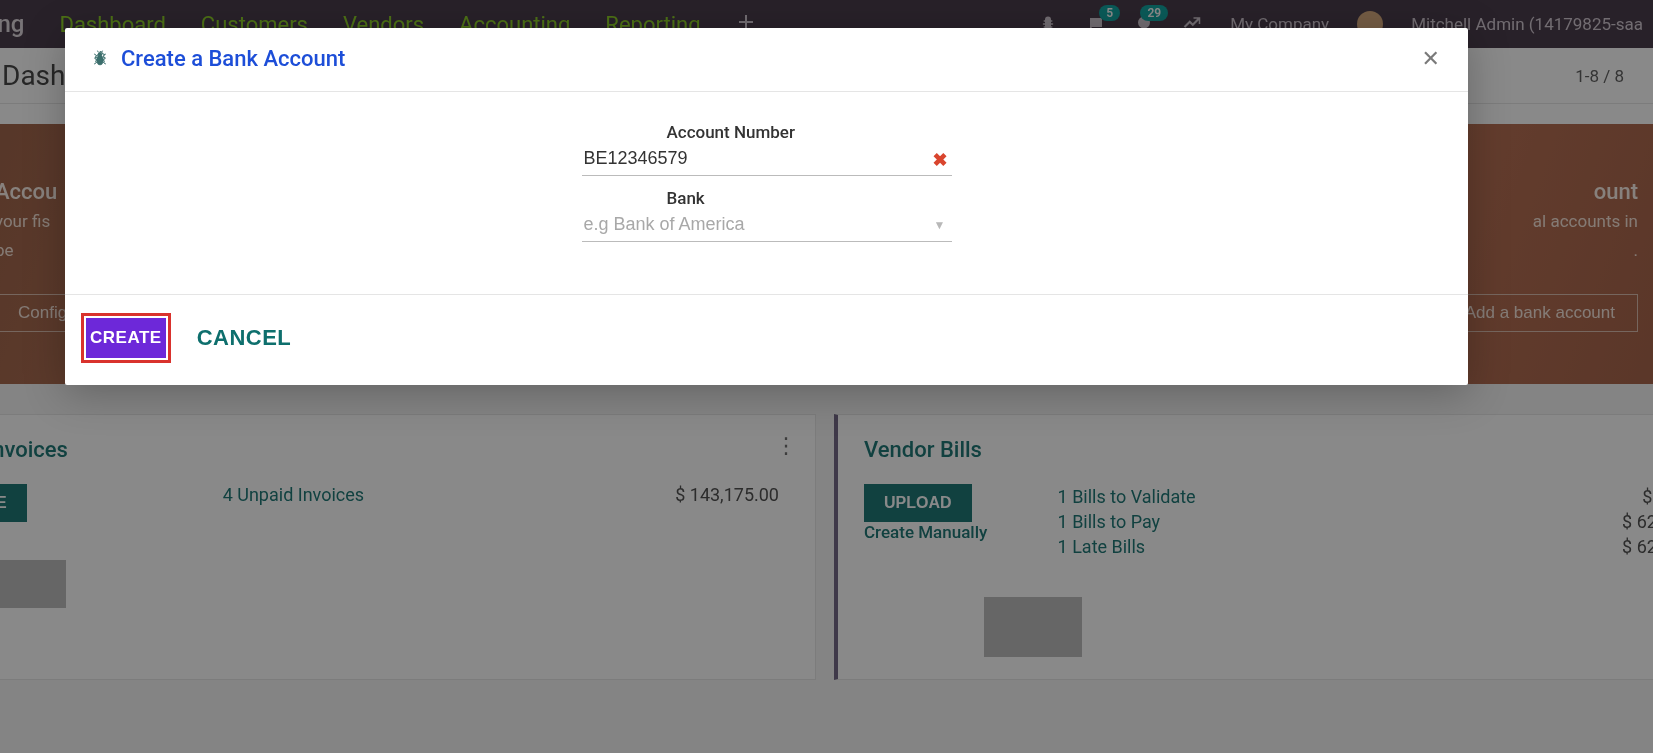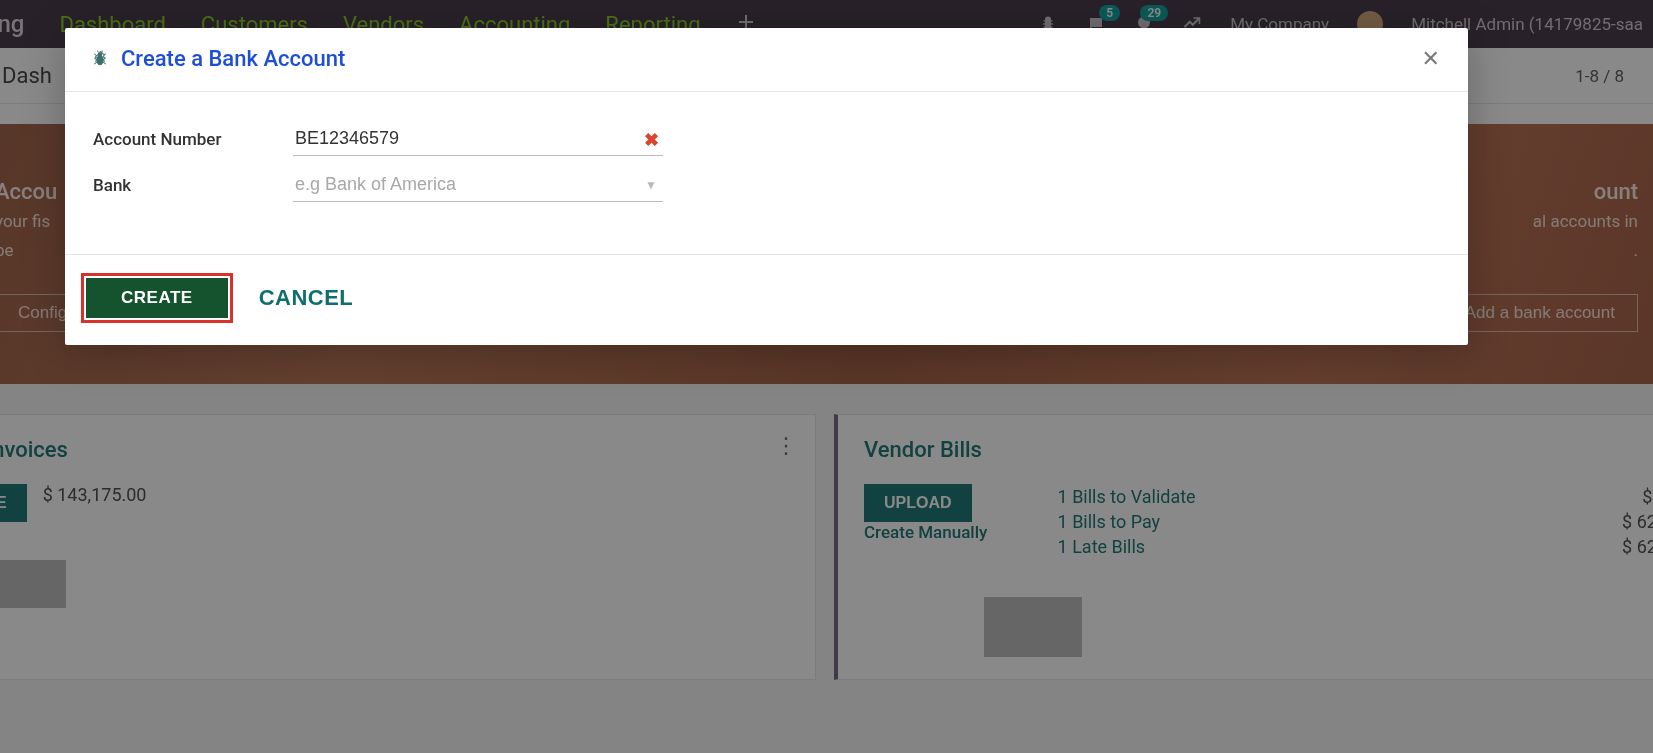--- a/index.html
+++ b/index.html
@@ -54,21 +54,21 @@
     
     
     .secondbar {
       height: 56px;
       background:#fff;
       border-bottom:1px solid #e5e5e5;
       display:flex;
       align-items:center;
       padding: 0 24px 0 12px;
     }
-    .secondbar-title { font-size:22px; color:#3a3a3a; margin-left:-10px; }
+    .secondbar-title { font-size:28px; color:#3a3a3a; margin-left:-10px; }
     .secondbar-right { margin-left:auto; display:flex; align-items:center; }
     .pagination-text { font-size:17px; color:#555; padding-right:5px; }
     
     
     .hero-band {
       height: 260px;
       background: linear-gradient(110deg, #9a5a3e 0%, #b76d4c 25%, #a0583a 55%, #b8694a 80%, #a25a3e 100%);
       position: relative;
       display: flex;
       padding: 55px 0 0 0;
@@ -186,20 +186,21 @@
       padding-right:4px;
     }
     .modal-body {
       padding: 30px 28px 40px 28px;
       border-bottom:1px solid #e5e5e5;
     }
     .form-row {
       display:flex;
       align-items:center;
       margin-bottom:12px;
+      flex-direction:column;
     }
     .form-label {
       width:200px;
       font-size:17px;
       color:#333;
       font-weight:500;
     }
     .form-input-wrap {
       width: 370px;
       position: relative;
@@ -229,25 +230,25 @@
       padding:18px 0 22px 16px;
       display:flex;
       align-items:center;
     }
     .create-btn-highlight {
       border:3px solid #d9322d;
       display:inline-block;
       padding:2px;
     }
     .btn-create {
-      background:#14532d;
+      background:#6d28d9;
       color:#fff;
       font-size:17px;
       font-weight:700;
-      padding:10px 35px;
+      padding:10px 4px;
       border:none;
       cursor:pointer;
       letter-spacing:0.5px;
     }
     .btn-cancel {
       color:#0e6f6d;
       font-size:22px;
       font-weight:600;
       background:none;
       border:none;
@@ -334,20 +335,21 @@
   </div>
 </div>
 
 <div class="content-row">
   <div class="card card-left">
     <span class="card-kebab">⋮</span>
     <div class="card-title">Invoices</div>
     <div class="card-row">
       <button class="card-btn" style="margin-left:-26px;">ICE</button>
       <div class="inv-stats">
+        <span class="inv-text">4 Unpaid Invoices</span>
         <span class="inv-amt">$ 143,175.00</span>
       </div>
     </div>
     <div class="chart-row">
       <div class="bar"></div>
     </div>
   </div>
   <div class="card card-right">
     <div class="card-title">Vendor Bills</div>
     <div class="card-row">

